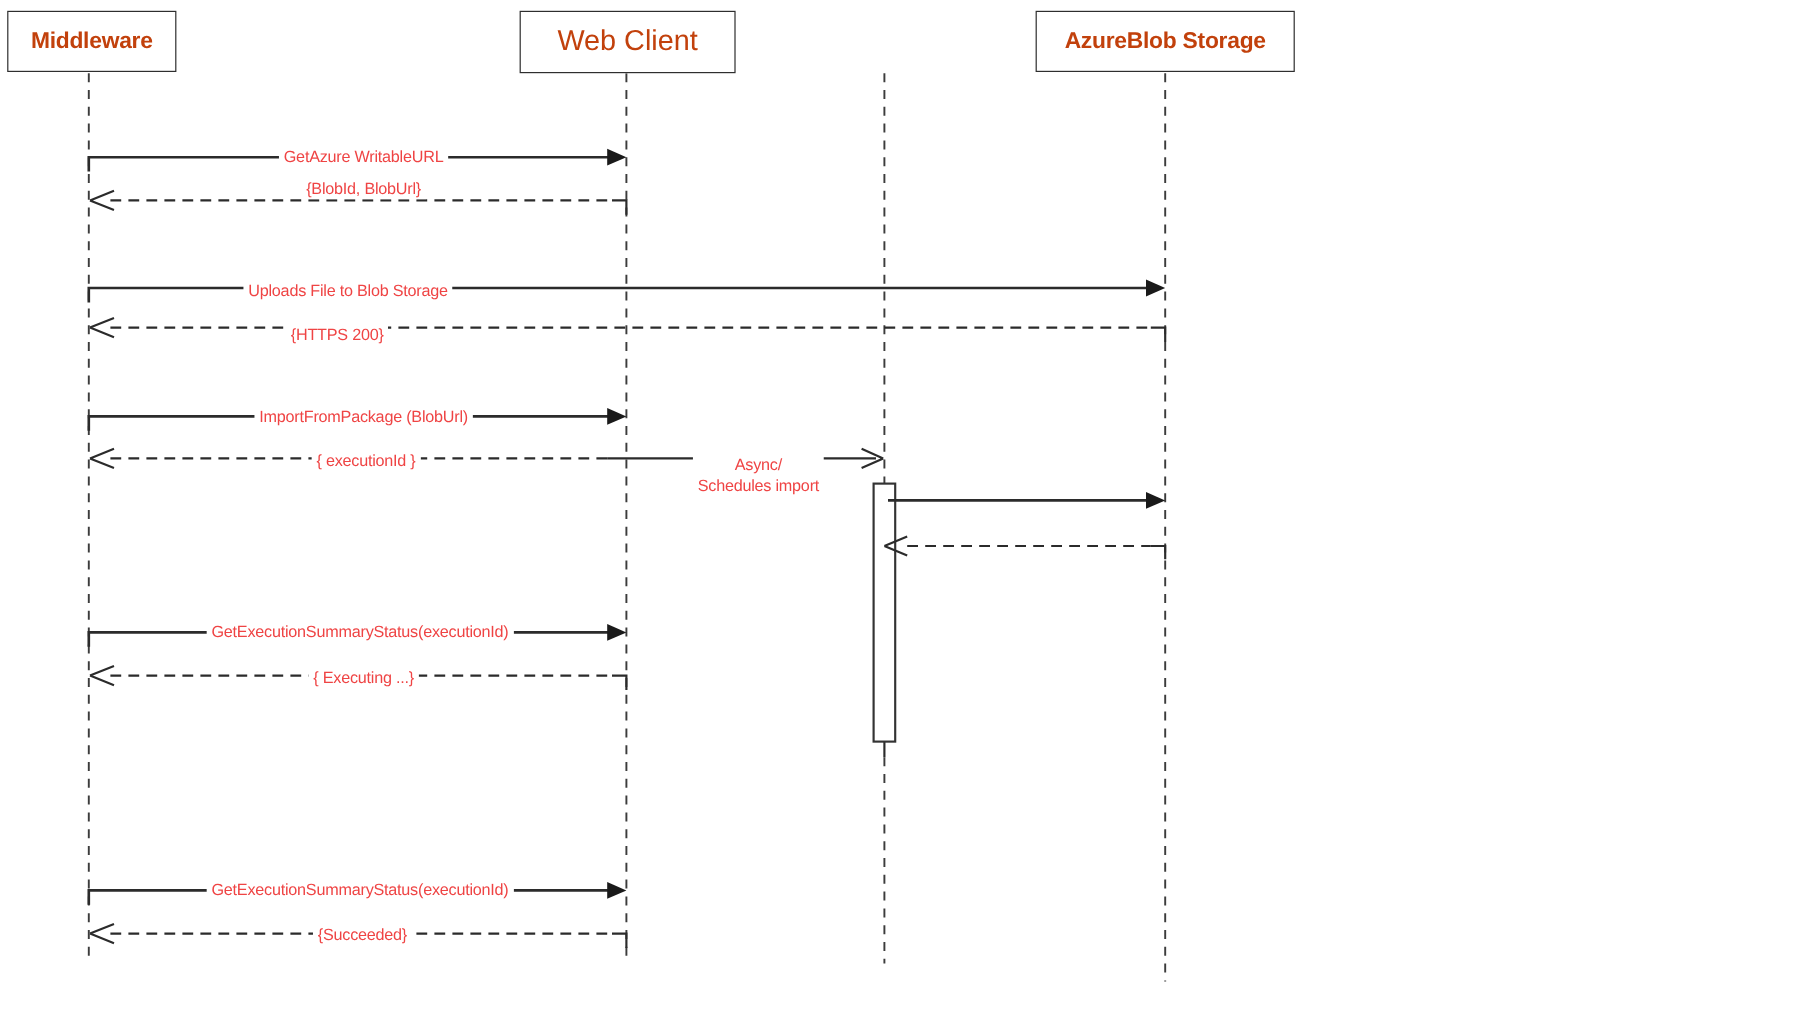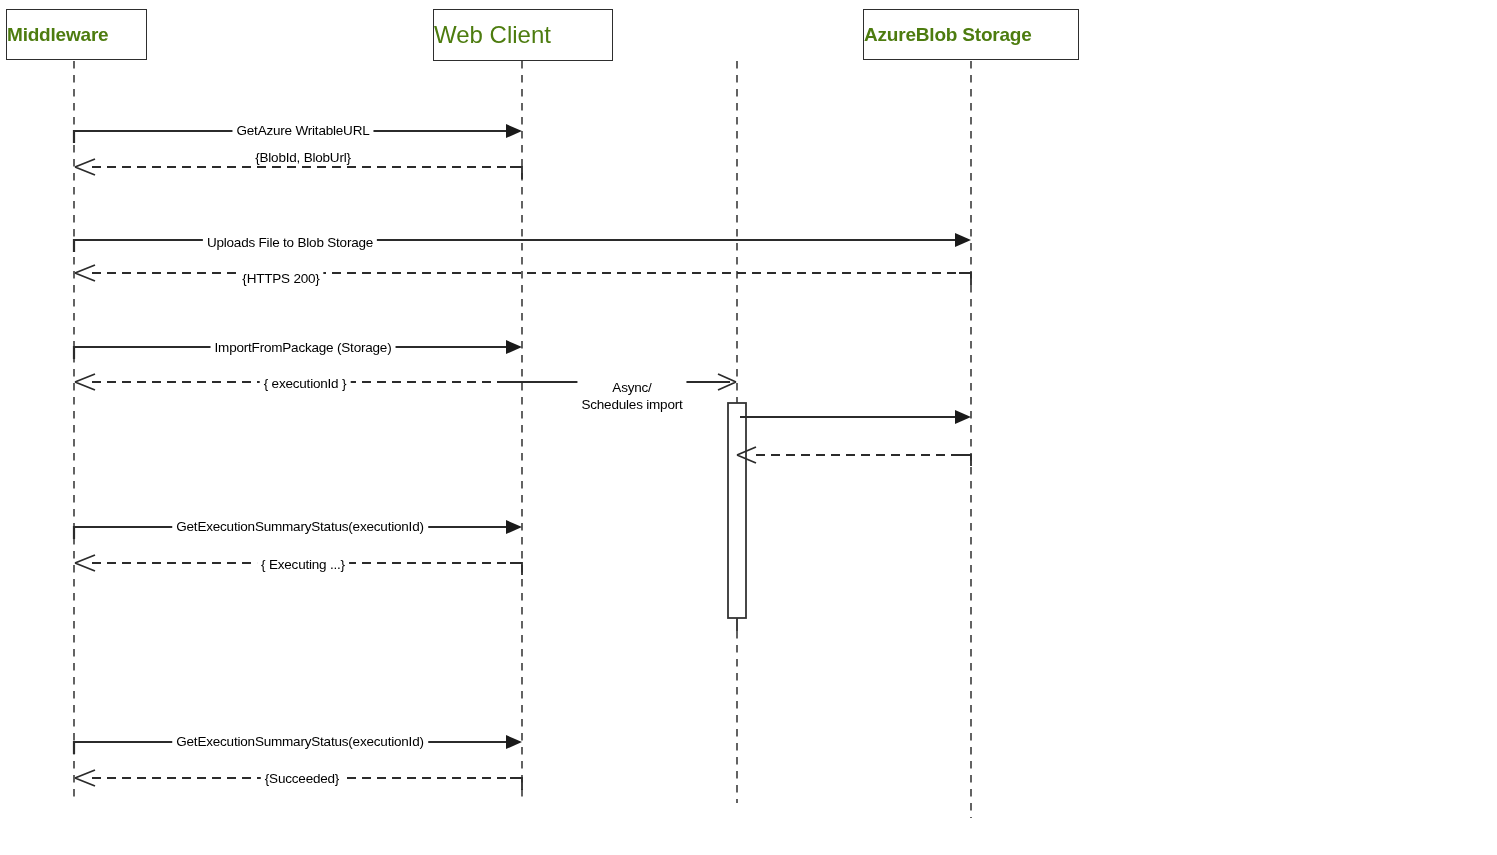--- a/index.html
+++ b/index.html
@@ -9,34 +9,34 @@
     background:#ffffff;
     font-family:"Liberation Sans", sans-serif;
     overflow:hidden;
   }
   #diagram-svg{position:absolute;left:0;top:0;}
   .actor-box{
     position:absolute;
     box-sizing:border-box;
     border:1.6px solid #2e2e2e;
     background:#ffffff;
-    display:flex;align-items:center;
-    color:#4d7c0f;
+    display:flex;align-items:center;justify-content:center;
+    color:#c2410c;
     white-space:nowrap;
   }
   .actor-bold{font-weight:bold;font-size:19px;letter-spacing:-0.2px;}
   .actor-regular{font-weight:400;font-size:24px;}
   .msg-label{
     position:absolute;
     transform:translate(-50%,-50%);
     background:#ffffff;
     padding:0 4px;
     font-size:13.5px;
     letter-spacing:-0.2px;
-    color:#000000;
+    color:#ef4444;
     white-space:nowrap;
     line-height:16px;
   }
   .msg-label-multiline{
     text-align:center;
     line-height:17px;
     margin-top:15px;
   }
 </style>
 </head>
@@ -138,21 +138,21 @@
   </div>
 
   <div class="msg-label" style="left:303px;top:131px;">GetAzure WritableURL</div>
 
   <div class="msg-label" style="left:303px;top:158px;">{BlobId, BlobUrl}</div>
 
   <div class="msg-label" style="left:290px;top:243px;">Uploads File to Blob Storage</div>
 
   <div class="msg-label" style="left:281px;top:279px;">{HTTPS 200}</div>
 
-  <div class="msg-label" style="left:303px;top:348px;">ImportFromPackage (Storage)</div>
+  <div class="msg-label" style="left:303px;top:348px;">ImportFromPackage (BlobUrl)</div>
 
   <div class="msg-label" style="left:305px;top:384px;">{ executionId }</div>
 
   <div class="msg-label msg-label-multiline" style="left:632px;top:381px;">
     <div>Async/</div>
     <div>Schedules import</div>
   </div>
 
   <div class="msg-label" style="left:300px;top:527px;">GetExecutionSummaryStatus(executionId)</div>
 

